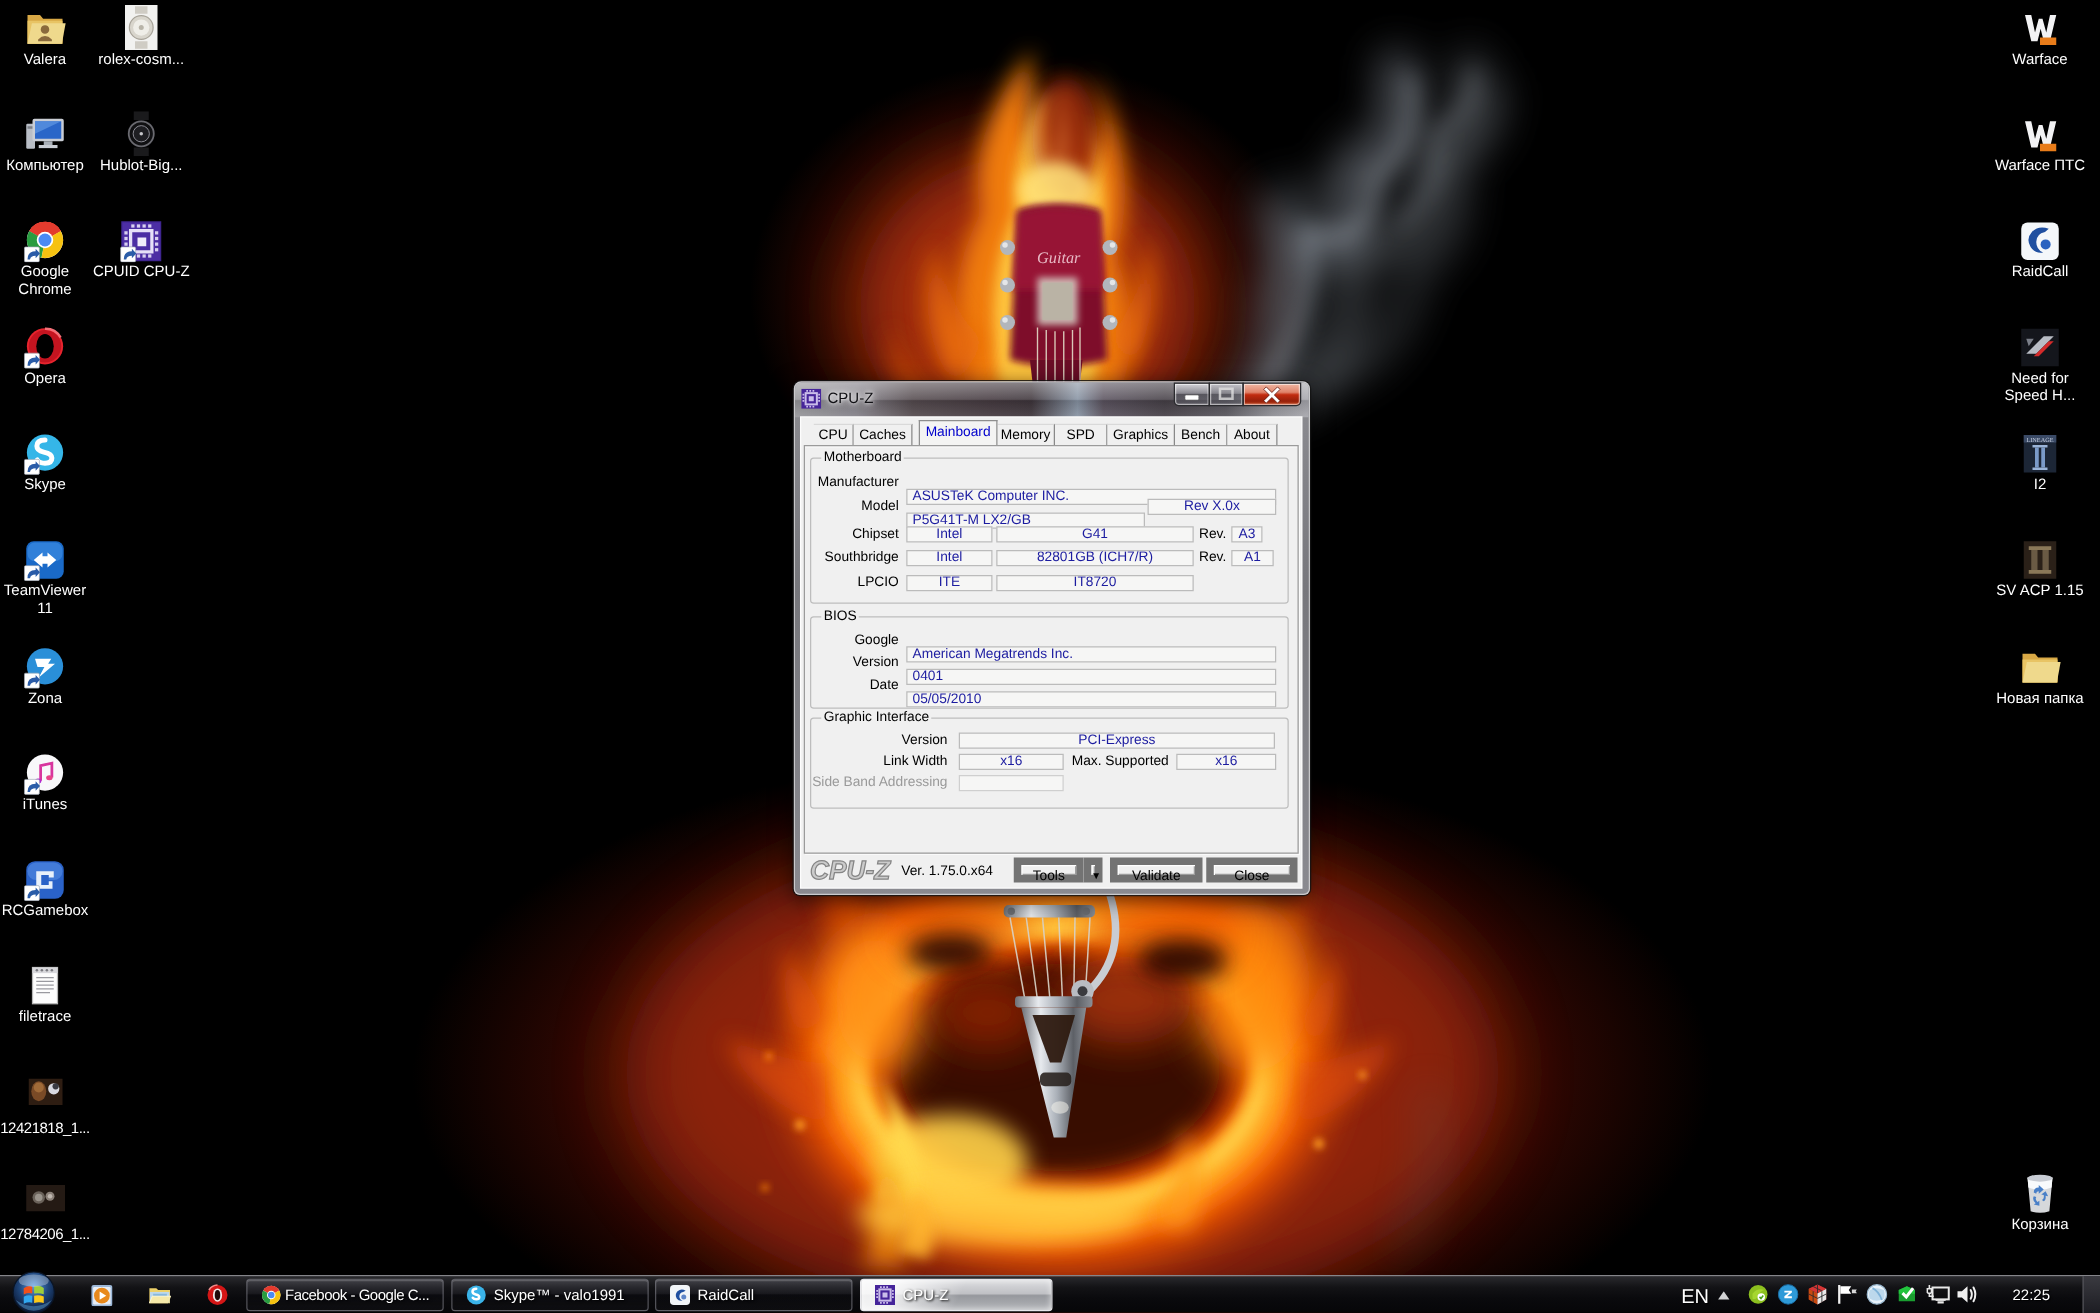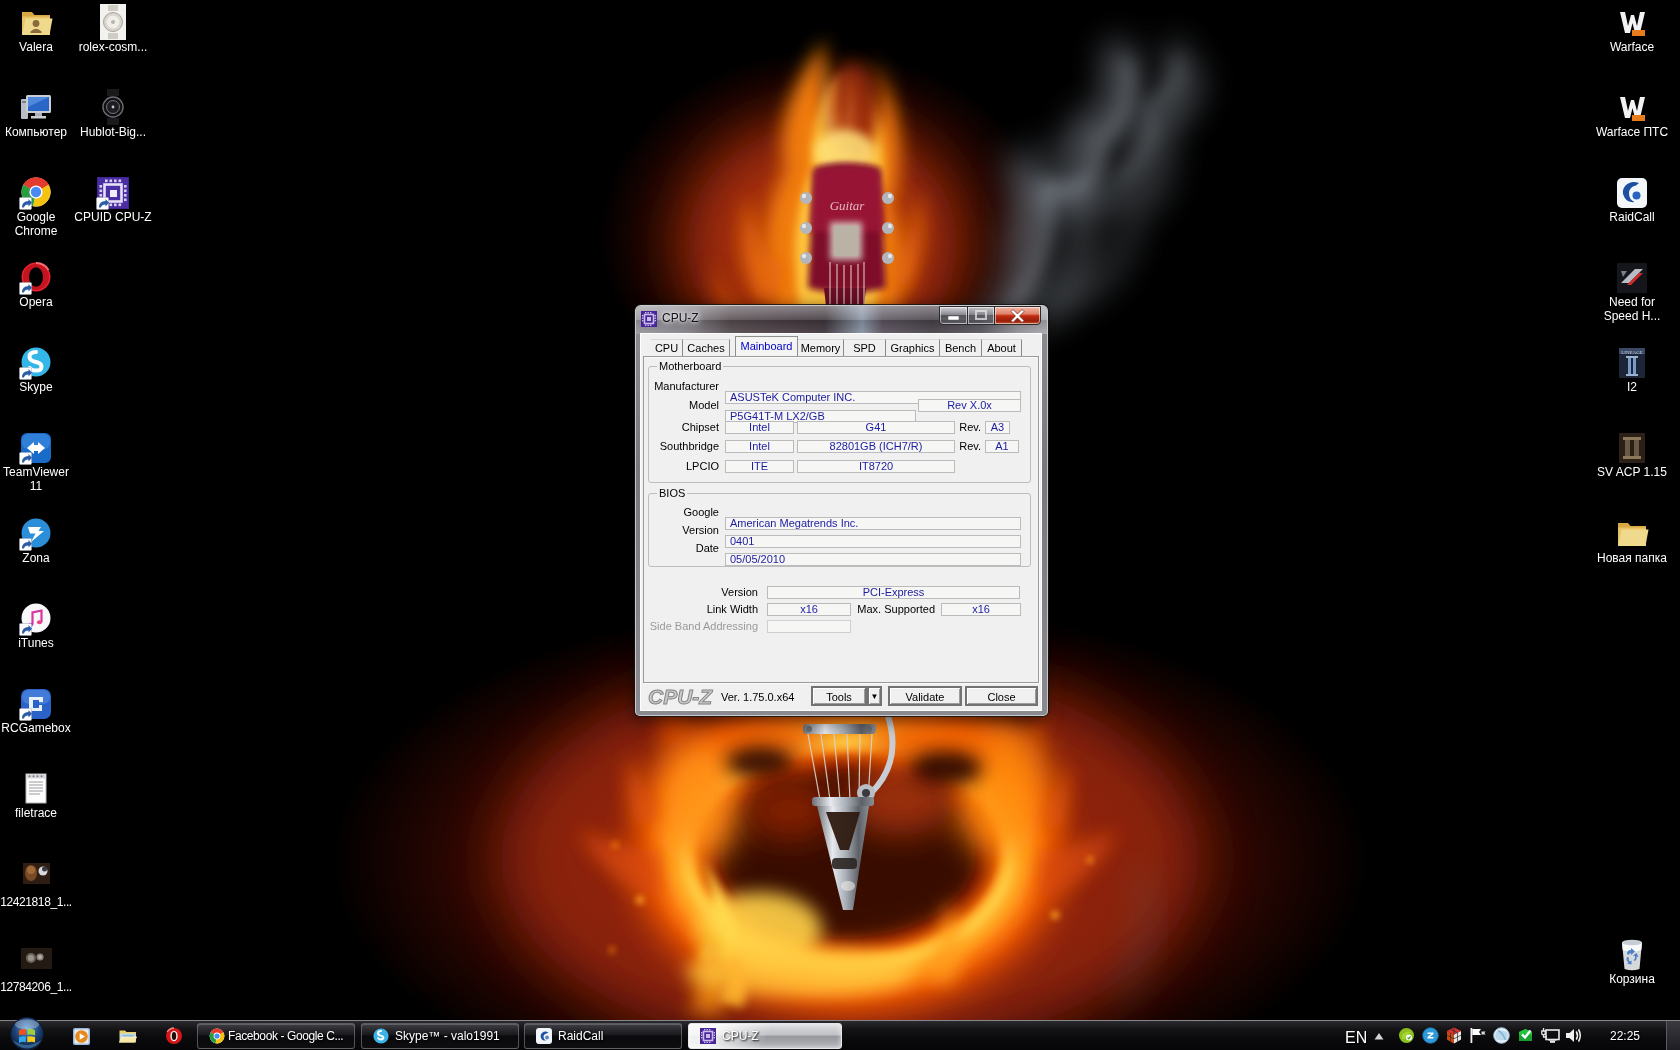--- a/index.html
+++ b/index.html
@@ -35,21 +35,21 @@
   #tabsel{position:absolute;top:2px;height:20px;line-height:18px;text-align:center;color:#0000cc;
     background:#f4f4f3;border:1px solid #8e8e8e;border-bottom:none;box-sizing:border-box;z-index:3;}
   #pane{position:absolute;left:2px;top:22px;width:394px;height:325px;
     border:1px solid #9b9b9b;box-shadow:inset 0 1px 0 #fafafa,1px 1px 0 #fafafa;background:#f0f0f0;}
   .grp{position:absolute;left:7px;width:381px;border:1px solid #bdbdbd;border-radius:3px;}
   .glbl{position:absolute;left:8px;top:-7px;background:#f0f0f0;padding:0 2px;line-height:13px;}
   .wl{position:absolute;text-align:right;line-height:13px;}
   .fld{position:absolute;height:13px;background:#f6f6f5;border:1px solid #bbb;box-sizing:border-box;
     color:#1c1ca0;line-height:11px;font-size:11px;text-align:center;overflow:hidden;}
   .fldl{text-align:left;padding-left:4px;margin-top:11px;}
-  .btn{position:absolute;height:20px;background:#f0f0f0;border:2px solid #737373;box-sizing:border-box;
+  .btn{position:absolute;height:20px;background:#f0f0f0;border:6px solid #737373;box-sizing:border-box;
     box-shadow:inset 1px 1px 0 #fff,inset -1px -1px 0 #9d9d9d;text-align:center;line-height:18px;font-size:11px;}
   
   #tb{position:absolute;left:0;top:1020px;width:1680px;height:30px;
     background:linear-gradient(#2a2a2e,#131316 30%,#0a0a0d 60%,#060608);border-top:1px solid #85858a;box-sizing:border-box;}
   .tbtn{position:absolute;top:2px;width:158px;height:26px;border-radius:3px;box-sizing:border-box;
     border:1px solid rgba(140,140,150,.55);
     background:linear-gradient(rgba(120,120,130,.35),rgba(60,60,70,.25) 45%,rgba(10,10,14,.4) 50%,rgba(25,25,30,.35));
     box-shadow:inset 0 1px 0 rgba(255,255,255,.18);color:#fff;font-size:12px;}
   .tbtn span{position:absolute;left:33px;top:5px;right:4px;text-shadow:1px 1px 2px #000;
     white-space:nowrap;overflow:hidden;}
@@ -520,20 +520,23 @@
     <div class="tab" style="left:245px;width:54px">Graphics</div>
     <div class="tab" style="left:299px;width:42px">Bench</div>
     <div class="tab" style="left:341px;width:40px">About</div>
     <div id="pane"></div>
     <div class="grp" style="top:32px;height:115px">
         <div class="glbl">Motherboard</div>
       </div>
     <div class="grp" style="top:159px;height:72px">
         <div class="glbl">BIOS</div>
       </div>
+    <div class="grp" style="top:240px;height:71px">
+        <div class="glbl">Graphic Interface</div>
+      </div>
 
     <div class="wl" style="left:0;top:46px;width:78px">Manufacturer</div>
     <div class="fld fldl" style="left:84px;top:46px;width:296px">ASUSTeK Computer INC.</div>
     <div class="wl" style="left:0;top:65px;width:78px">Model</div>
     <div class="fld fldl" style="left:84px;top:65px;width:191px">P5G41T-M LX2/GB</div>
     <div class="fld" style="left:277px;top:65px;width:103px">Rev X.0x</div>
     <div class="wl" style="left:0;top:87px;width:78px">Chipset</div>
     <div class="fld" style="left:84px;top:87px;width:69px">Intel</div>
     <div class="fld" style="left:156px;top:87px;width:158px">G41</div>
     <div class="wl" style="left:296px;top:87px;width:44px">Rev.</div>

